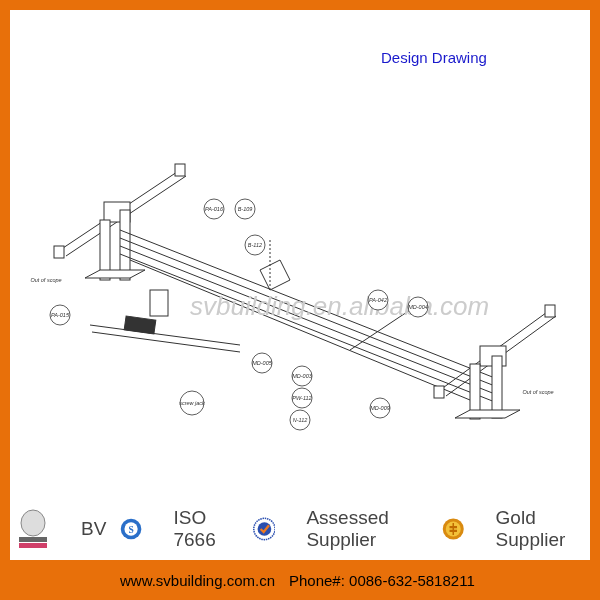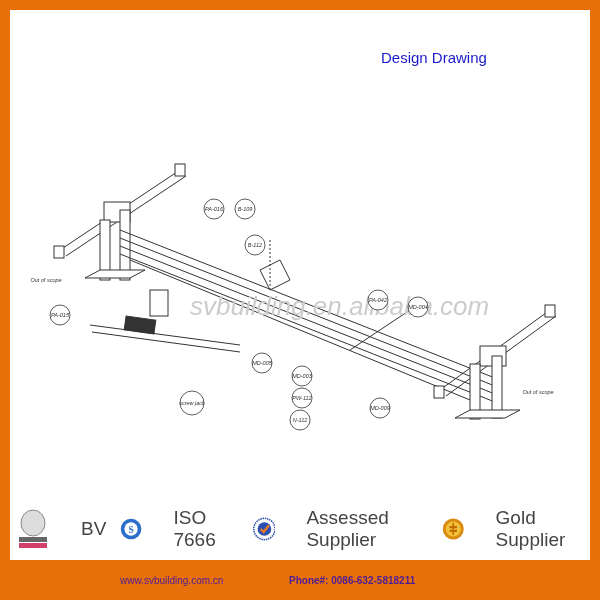--- a/index.html
+++ b/index.html
@@ -11,23 +11,23 @@
   .logo-text { margin-left: 8px; }
   .logo-cn { font-family: "DejaVu Sans", sans-serif; font-size: 27px; font-weight: bold; color: #555; letter-spacing: 3px; line-height: 30px; }
   .logo-en { font-size: 10px; color: #555; letter-spacing: 0.5px; font-weight: bold; }
   .title { position: absolute; left: 371px; top: 39px; font-size: 15px; color: #1a1acc; }
   .drawing { position: absolute; left: 20px; top: 140px; width: 540px; height: 320px; }
   .drawing svg text { font-family: "Liberation Sans", sans-serif; font-style: italic; }
   .badges { position: absolute; left: 0; top: 494px; width: 580px; height: 50px; display: flex; align-items: center; }
   .badge { display: flex; align-items: center; margin-right: 8px; gap: 28px; }
   .badge-label { font-size: 19px; color: #444; margin-left: 3px; }
   .footer { position: absolute; left: 0; top: 560px; width: 600px; height: 40px; display: flex; align-items: center; }
-  .footer span { font-size: 10px; color: #4c1d95; }
+  .footer span { font-size: 15px; color: #000000; }
   .site { position: absolute; left: 120px; }
-  .phone { position: absolute; left: 289px; font-weight: bold; }
+  .phone { position: absolute; left: 289px; }
 </style>
 </head>
 <body>
 
 <div class="panel">
 
 
   <div class="title">Design Drawing</div>
 
   <div class="drawing">

